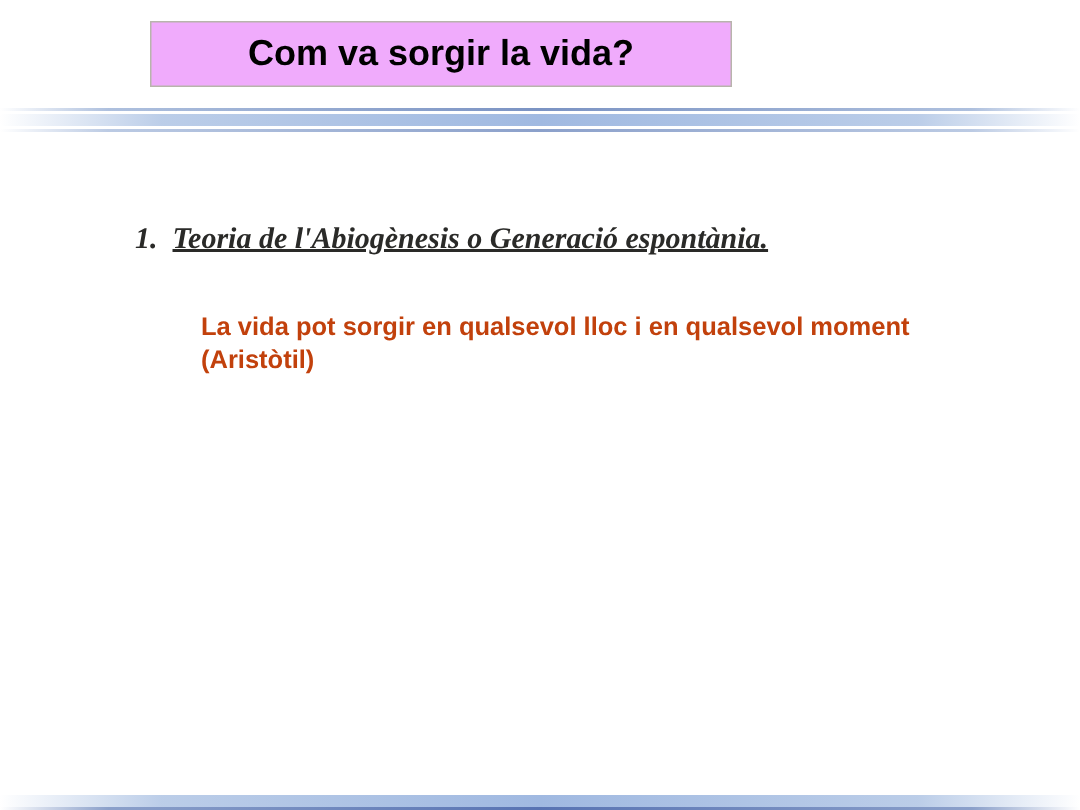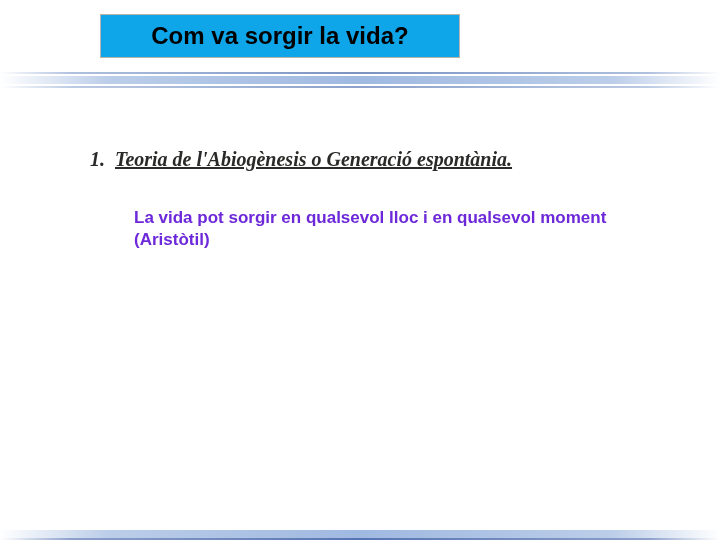--- a/index.html
+++ b/index.html
@@ -8,23 +8,23 @@
     height: 540px;
     background: #ffffff;
     font-family: "Comic Sans MS", cursive, sans-serif;
     overflow: hidden;
     position: relative;
   }
   .title-box {
     position: absolute;
     top: 14px;
     left: 100px;
-    width: 360px;
+    width: 388px;
     height: 44px;
-    background: #0ea5e9;
+    background: #f0abfc;
     border: 1px solid #b8b4ac;
     display: flex;
     align-items: center;
     justify-content: center;
   }
   .title-box span {
     font-size: 24px;
     font-weight: bold;
     color: #000;
   }
@@ -86,21 +86,21 @@
     font-size: 20px;
     color: #2a2a28;
     text-decoration: underline;
     margin-top: 18px;
   }
   .para {
     margin-left: 44px;
     margin-bottom: 22px;
     font-size: 17px;
     font-weight: bold;
-    color: #6d28d9;
+    color: #c2410c;
     line-height: 1.3;
     max-width: 490px;
   }
   .bottom-bar {
     position: absolute;
     left: 0;
     bottom: 0;
     width: 720px;
     height: 12px;
   }

